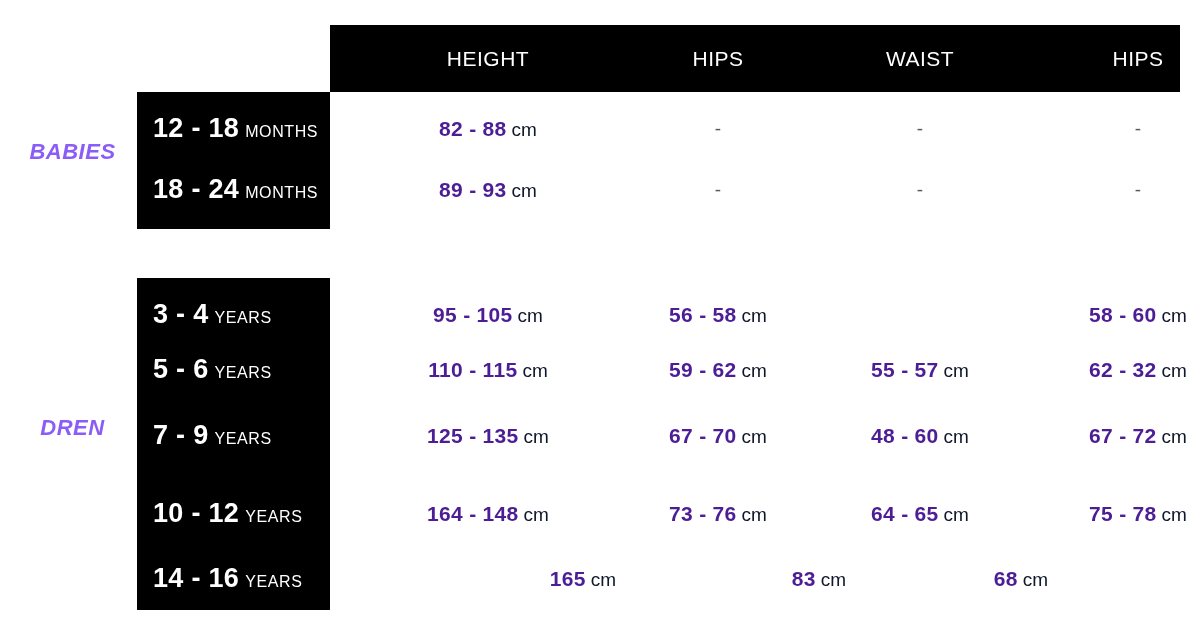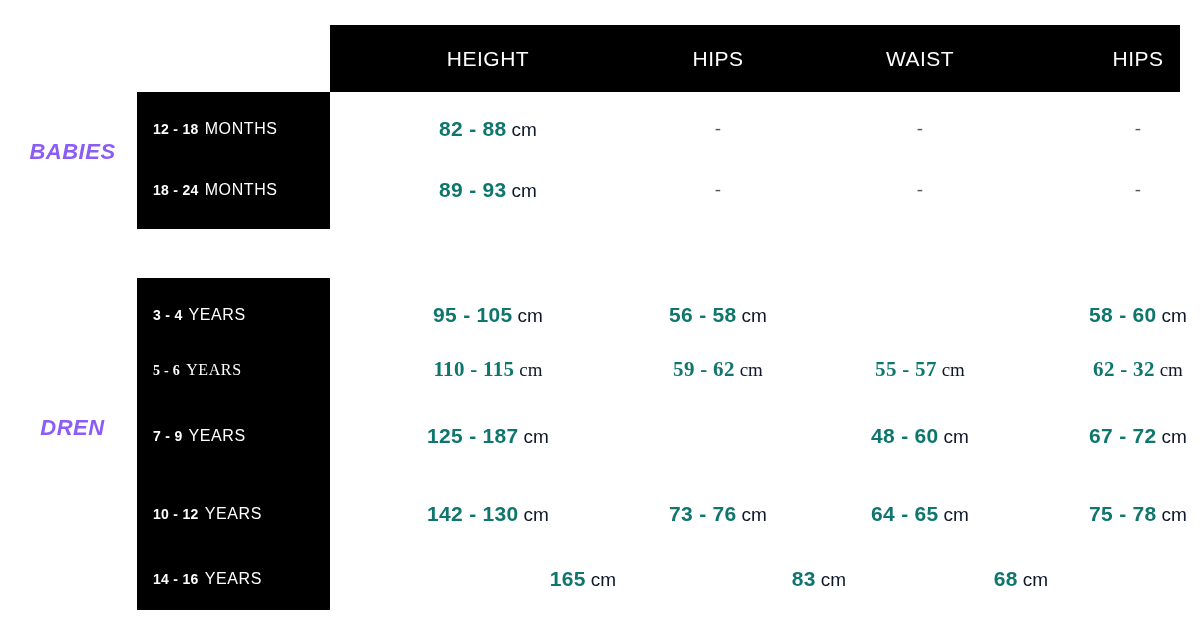--- a/index.html
+++ b/index.html
@@ -90,21 +90,21 @@
   .row-label {
     position: absolute;
     left: 16px;
     top: 0;
     height: 61px;
     line-height: 61px;
     color: #ffffff;
     white-space: nowrap;
   }
   .row-label .num {
-    font-size: 14px;
+    font-size: 27px;
     font-weight: bold;
     letter-spacing: 0.3px;
   }
   .row-label .unit {
     font-size: 16px;
     font-weight: 400;
     letter-spacing: 0.6px;
     margin-left: 6px;
   }
 
@@ -113,21 +113,21 @@
     top: 0;
     height: 61px;
     line-height: 61px;
     text-align: center;
     white-space: nowrap;
     color: #55585c;
   }
   .cell .val {
     font-size: 21px;
     font-weight: bold;
-    color: #0f766e;
+    color: #4c1d95;
     letter-spacing: 0.3px;
   }
   .cell .cm {
     font-size: 19px;
     font-weight: 400;
     color: #0f172a;
     margin-left: 5px;
   }
   .cell .dash {
     font-size: 19px;
@@ -140,21 +140,21 @@
   .col-bust   { left: 451px; width: 260px; }
   .col-waist  { left: 653px; width: 260px; }
   .col-hips   { left: 871px; width: 260px; }
 
   
   .row-b1 { top: 98px; }
   .row-b2 { top: 159px; }
 
   
   .row-c1 { top: 284px; }
-  .row-c2 { top: 339px; font-family: Liberation Serif, serif; }
+  .row-c2 { top: 339px; }
   .row-c3 { top: 405px; }
   .row-c4 { top: 483px; padding-left: 32px; }
   .row-c5 { top: 548px; }
 
   
   .cell.right-align { text-align: right; padding-right: 2px; box-sizing: border-box; }
 </style>
 </head>
 <body>
 
@@ -242,36 +242,39 @@
     <div class="cell col-hips">
       <span class="val">62 - 32</span><span class="cm">cm</span>
     </div>
   </div>
 
   <div class="row row-c3">
     <div class="row-label">
       <span class="num">7 - 9</span><span class="unit">YEARS</span>
     </div>
     <div class="cell col-height">
-      <span class="val">125 - 187</span><span class="cm">cm</span>
+      <span class="val">125 - 135</span><span class="cm">cm</span>
+    </div>
+    <div class="cell col-bust">
+      <span class="val">67 - 70</span><span class="cm">cm</span>
     </div>
     <div class="cell col-waist">
       <span class="val">48 - 60</span><span class="cm">cm</span>
     </div>
     <div class="cell col-hips">
       <span class="val">67 - 72</span><span class="cm">cm</span>
     </div>
   </div>
 
   <div class="row row-c4">
     <div class="row-label">
       <span class="num">10 - 12</span><span class="unit">YEARS</span>
     </div>
     <div class="cell col-height">
-      <span class="val">142 - 130</span><span class="cm">cm</span>
+      <span class="val">164 - 148</span><span class="cm">cm</span>
     </div>
     <div class="cell col-bust">
       <span class="val">73 - 76</span><span class="cm">cm</span>
     </div>
     <div class="cell col-waist">
       <span class="val">64 - 65</span><span class="cm">cm</span>
     </div>
     <div class="cell col-hips">
       <span class="val">75 - 78</span><span class="cm">cm</span>
     </div>

